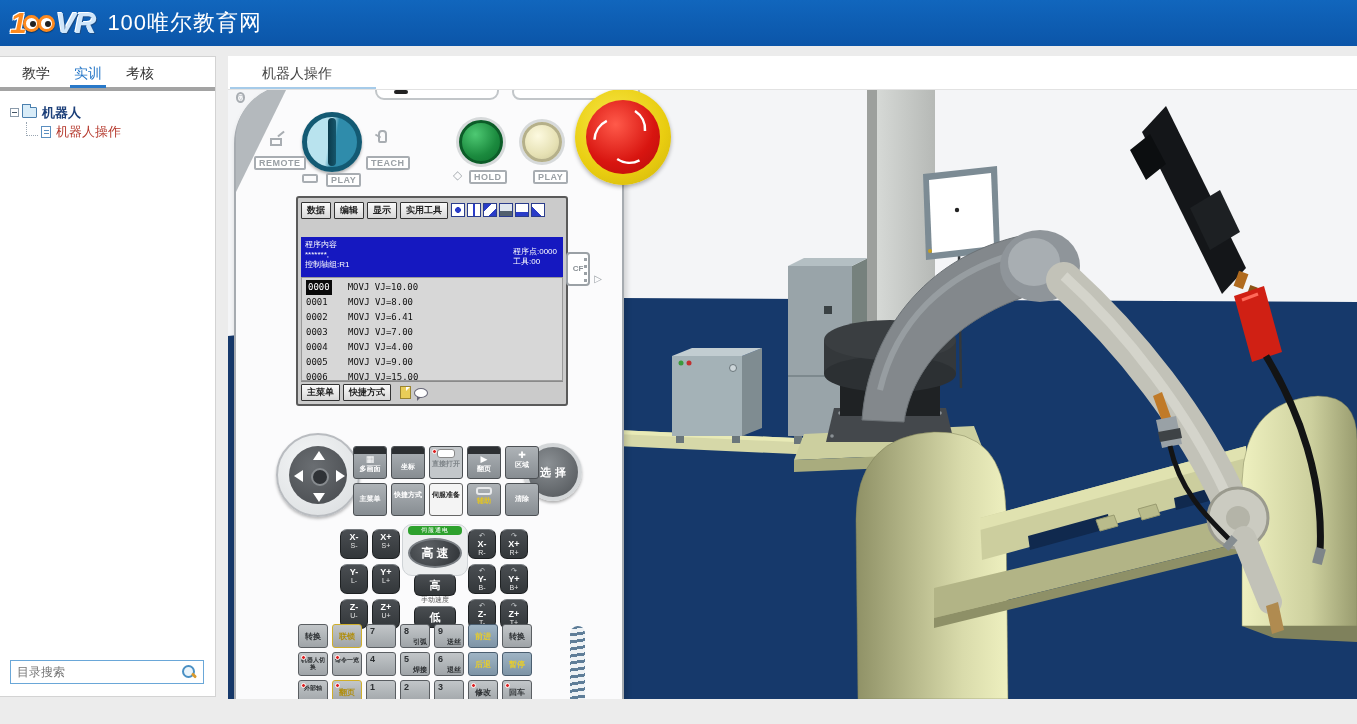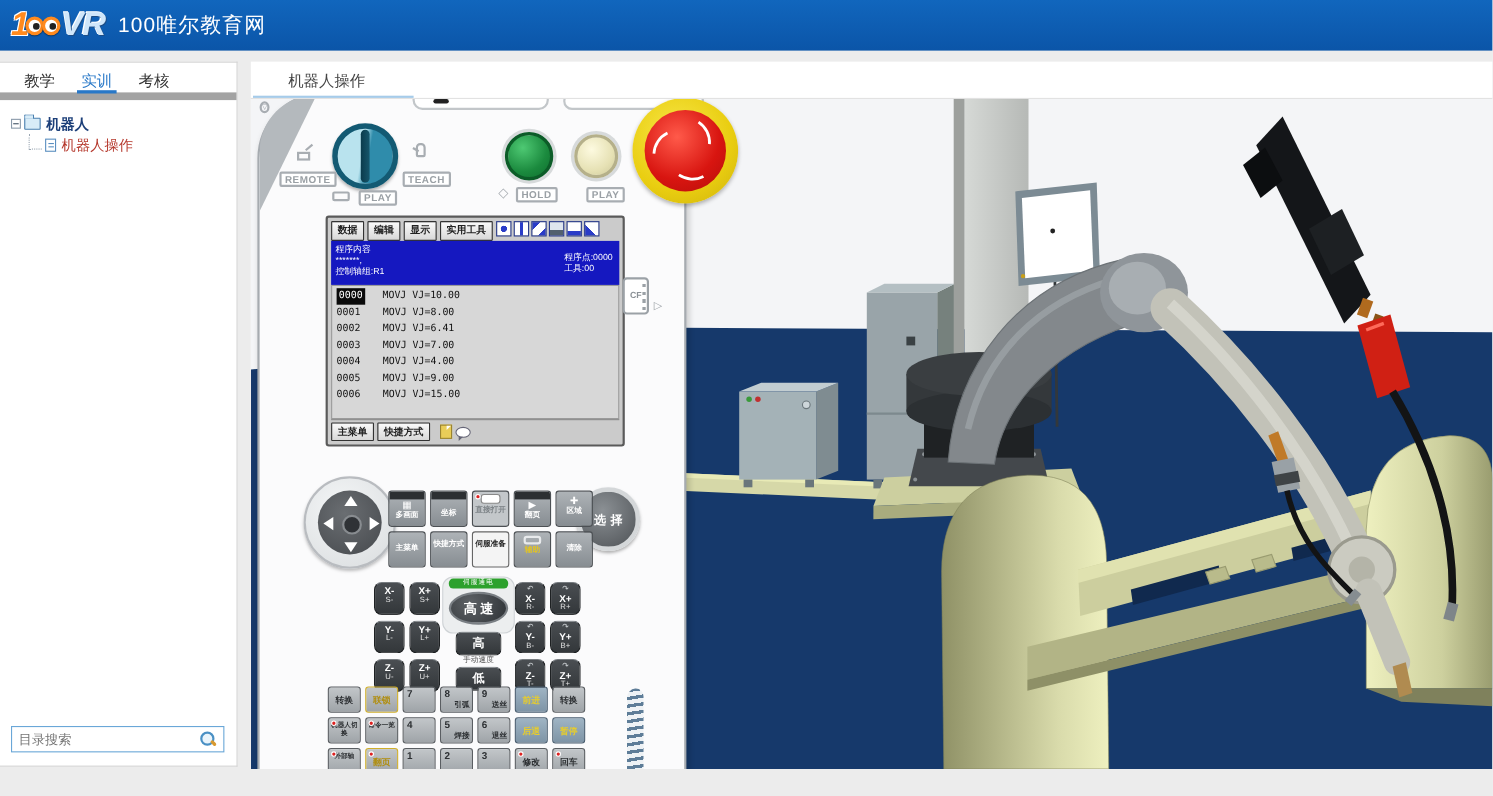--- a/index.html
+++ b/index.html
@@ -7,30 +7,30 @@
   body{font-family:"Liberation Sans","DejaVu Sans",sans-serif;background:#ececec}
   .stage{position:relative;width:1357px;height:724px;background:#ececec;overflow:hidden}
 
   
   .hdr{position:absolute;left:0;top:0;width:1357px;height:46px;background:linear-gradient(#1166bd,#0b55a8);display:flex;align-items:center}
   .logo{display:flex;align-items:center;margin-left:10px;font-style:italic;font-weight:bold}
   .logo .l100{font-size:30px;color:#ff8a1e;letter-spacing:-2px;text-shadow:-1px -1px 0 #fff,1px -1px 0 #fff,-1px 1px 0 #fff,1px 1px 0 #fff}
   .eye{width:17px;height:17px;border-radius:50%;background:#fff;border:3px solid #ff8a1e;position:relative;margin-left:-2px;box-shadow:0 1px 1px rgba(0,0,0,.4)}
   .eye i{position:absolute;left:4px;top:3px;width:6px;height:6px;border-radius:50%;background:#222}
   .logo .lvr{font-size:30px;color:#cfe6fa;margin-left:1px;letter-spacing:-1px;text-shadow:1px 1px 0 #1c4d86,-1px -1px 0 #fff}
-  .sitename{color:#fff;font-size:19px;margin-left:12px;letter-spacing:1px}
+  .sitename{color:#fff;font-size:22px;margin-left:12px;letter-spacing:1px}
   .hlinks{position:absolute;right:18px;top:0;height:46px;display:flex;align-items:center;font-size:13px;color:#fff}
   .uname{color:#efe735;margin-right:2px}
   .usep{color:#fff;margin-right:10px}
   .hlink{color:#fff;margin:0 9px;cursor:pointer;text-decoration:none}
   .caret{font-size:10px;color:#fff;margin-left:2px}
 
   
   .sidebar{position:absolute;left:0;top:56px;width:216px;height:641px;background:#fff;border:1px solid #d3d3d3;border-left:none}
-  .tabrow{display:flex;height:34px;border-bottom:7px solid #a3a3a3;padding-left:10px}
+  .tabrow{display:flex;height:34px;border-bottom:4px solid #a3a3a3;padding-left:10px}
   .stab{font-size:14px;color:#333;padding:8px 12px;cursor:pointer;position:relative}
   .stab.active{color:#2878c8}
   .stab.active::after{content:"";position:absolute;left:8px;right:8px;bottom:-1px;height:3px;background:#2878c8}
   .tree{padding:12px 0 0 10px}
   .trow{display:flex;align-items:center;height:19px}
   .minusbox{width:9px;height:9px;border:1px solid #8a9aaa;background:#fff;position:relative;margin-right:3px}
   .minusbox::after{content:"";position:absolute;left:1px;right:1px;top:3px;height:1px;background:#456}
   .folder{width:15px;height:11px;background:#d8ecf8;border:1px solid #4a7fae;border-radius:1px;position:relative;margin-right:5px}
   .folder::before{content:"";position:absolute;left:-1px;top:-4px;width:7px;height:3px;background:#d8ecf8;border:1px solid #4a7fae;border-bottom:none;border-radius:1px 1px 0 0}
   .rootlbl{font-size:13px;font-weight:bold;color:#1c3f79}
@@ -71,21 +71,21 @@
   .loopico{left:66px;top:88px;width:16px;height:9px;border:2px solid #a8adb2;border-radius:2px}
 
   .startbtn{position:absolute;left:223px;top:34px;width:44px;height:44px;border-radius:50%;background:radial-gradient(circle at 35% 30%,#4ec973,#1b8a3e 60%,#0e6f2e);border:3px solid #0c5c28;box-shadow:0 0 0 3px #d7dadb}
   .holdbtn{position:absolute;left:286px;top:36px;width:40px;height:40px;border-radius:50%;background:radial-gradient(circle at 38% 32%,#fdfae0,#e6e1b4 62%,#cdc89a);border:3px solid #b5b08a;box-shadow:0 0 0 3px #d7dadb}
   .btnico{position:absolute;font-size:12px;color:#a8adb2;font-weight:bold}
   .holdico{left:279px;top:84px;width:13px;height:13px;border:2px solid #a8adb2;border-radius:50%;font-size:7px;line-height:9px;text-align:center;color:#a8adb2}
   .estop{position:absolute;left:339px;top:3px;width:96px;height:96px;border-radius:50%;background:radial-gradient(circle at 42% 36%,#f8e84a,#e9cd10 60%,#cdb10c);box-shadow:0 2px 4px rgba(0,0,0,.3)}
   .estop .red{position:absolute;left:11px;top:11px;width:74px;height:74px;border-radius:50%;background:radial-gradient(circle at 40% 33%,#ff5a4a,#d81510 58%,#b40d0a)}
 
   .bezel{position:absolute;left:60px;top:110px;width:272px;height:210px;background:#cbcbcb;border:2px solid #5a5a5a;border-radius:3px;padding:3px;display:flex;flex-direction:column}
-  .menurow{display:flex;height:18px;margin-bottom:0}
+  .menurow{display:flex;align-items:center;height:18px;margin-bottom:18px}
   .menubtn{font-size:9px;font-weight:bold;color:#222;border:1px solid #333;background:linear-gradient(#fafafa,#d8d8d8);padding:1px 5px;margin-right:3px;border-radius:1px;cursor:pointer}
   .ticon{display:inline-block;width:14px;height:14px;border:1px solid #2a3c8c;margin-right:2px;background:#fff;cursor:pointer}
   .ti1{background:radial-gradient(circle at 50% 50%,#2a3cc8 32%,#fff 36%)}
   .ti2{background:linear-gradient(90deg,#fff 40%,#2a3cc8 40% 60%,#fff 60%)}
   .ti3{background:linear-gradient(135deg,#2a3cc8 30%,#fff 30% 70%,#2a3cc8 70%)}
   .ti4{background:linear-gradient(#dfe6ee 60%,#52606e 60%)}
   .ti5{background:linear-gradient(#fff 70%,#2a3cc8 70%)}
   .ti6{background:linear-gradient(45deg,#2a3cc8 40%,#fff 40%)}
   .bluehdr{position:relative;background:#1518c0;color:#fff;font-size:8px;line-height:10px;padding:3px 4px;height:40px}
   .bluehdr .r{position:absolute;right:6px;top:10px;text-align:left}

